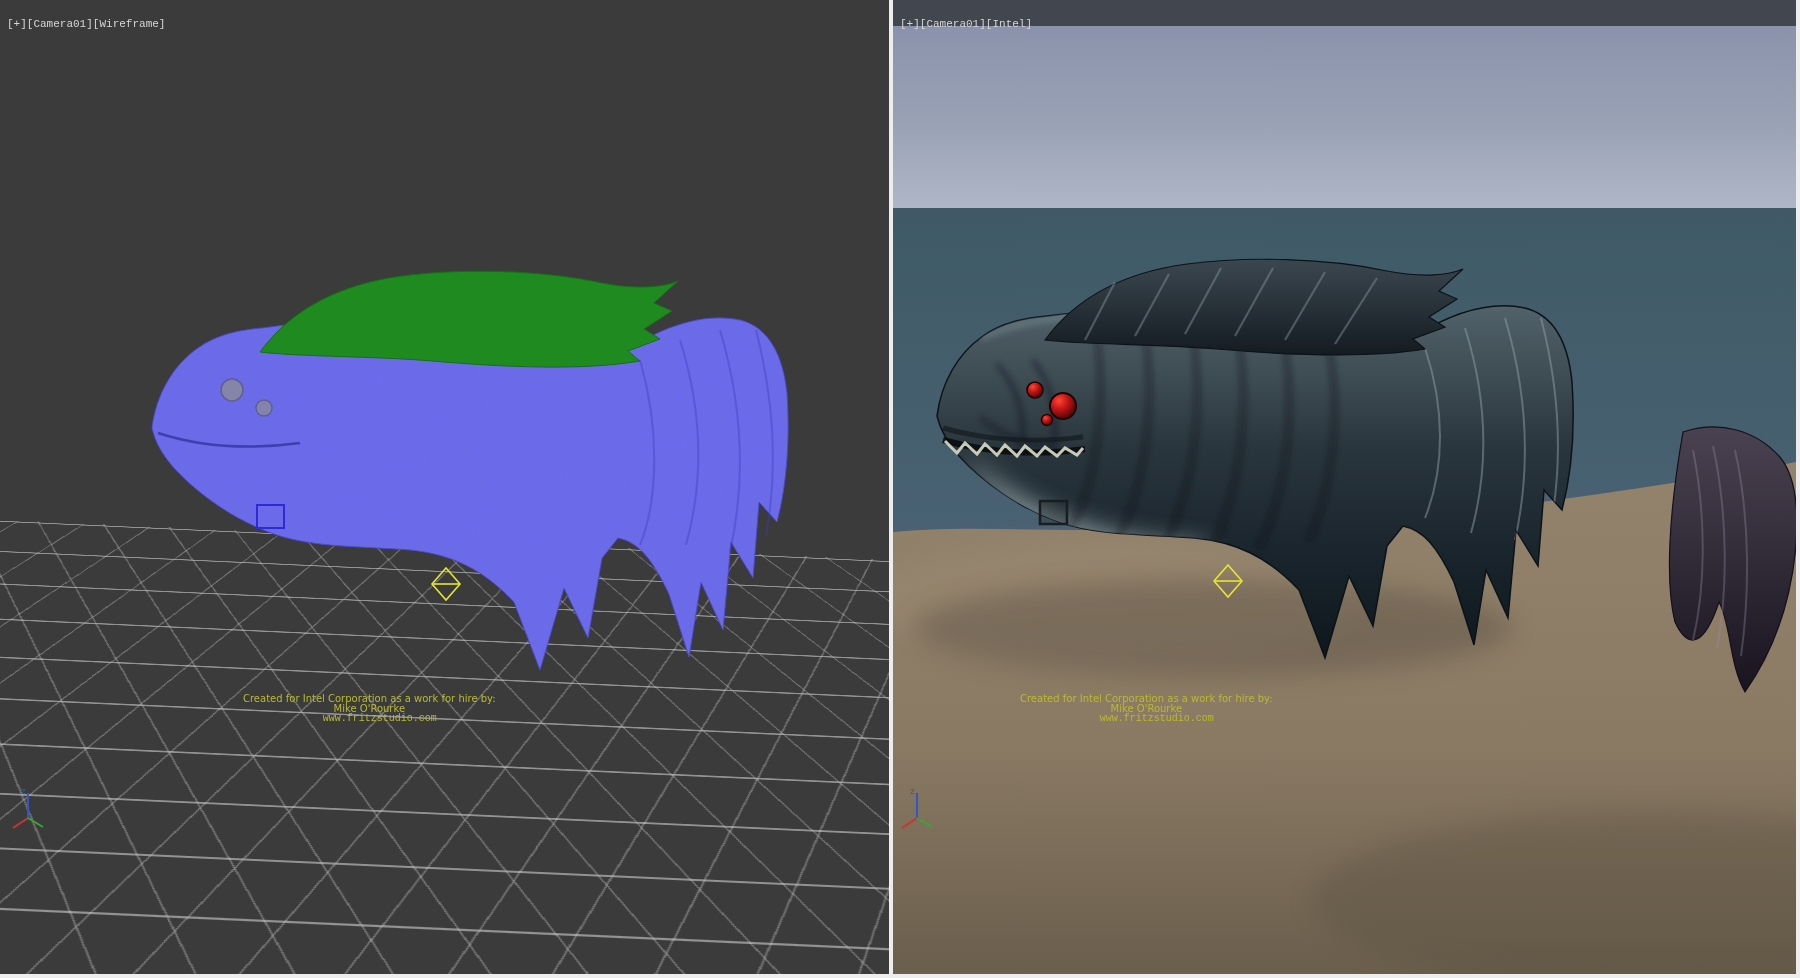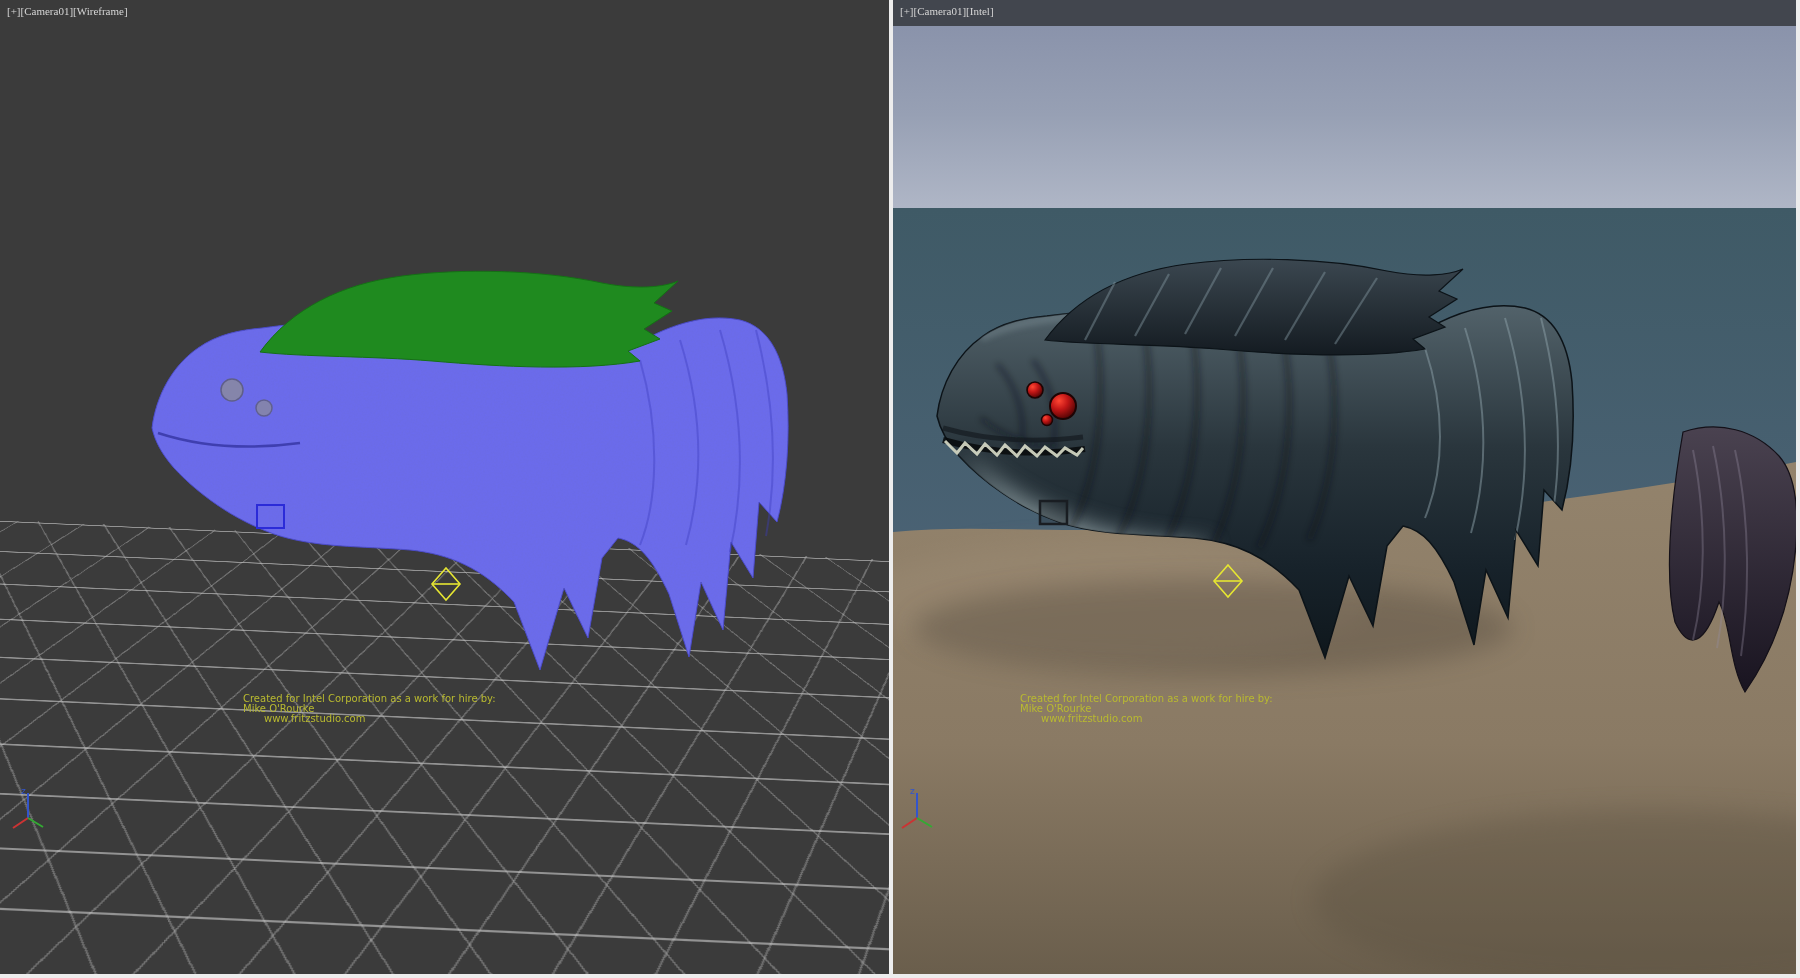--- a/index.html
+++ b/index.html
@@ -1,41 +1,41 @@
 <!DOCTYPE html>
 <html><head>
 <meta charset="utf-8">
 <style>
   html,body{margin:0;padding:0;background:#ededed;width:1800px;height:978px;overflow:hidden;
     font-family:"DejaVu Sans",sans-serif;-webkit-user-select:none;user-select:none;}
   .stage{position:relative;width:1800px;height:978px;}
   .viewport{position:absolute;top:0;height:974px;overflow:hidden;}
   #vp-left{left:0;width:889px;background:#3b3b3b;}
   #vp-right{left:893px;width:903px;background:#5d7189;}
-  .vp-label{position:absolute;top:5px;left:7px;z-index:30;
-    font-family:Liberation Serif, serif;font-size:11px;color:#d6d6d6;letter-spacing:0;}
+  .vp-label{position:absolute;top:18px;left:7px;z-index:30;
+    font-family:Liberation Mono, monospace;font-size:11px;color:#d6d6d6;letter-spacing:0;}
   .vp-label span{cursor:pointer;}
   .scene{position:absolute;left:0;top:0;z-index:10;}
   
   .grid-tilt{position:absolute;left:-60px;right:-60px;top:517px;height:660px;z-index:1;
     transform:rotate(2.6deg);transform-origin:0 0;}
   .grid3d{position:absolute;left:-450px;top:0;width:1800px;height:700px;
     transform-origin:50% 0;transform:perspective(1400px) rotateX(60deg);
     background-image:
       repeating-linear-gradient(0deg, rgba(205,205,205,.60) 0px, rgba(205,205,205,.60) 1.6px, transparent 1.6px, transparent 58px),
       repeating-linear-gradient(62deg, rgba(185,185,185,.42) 0px, rgba(185,185,185,.42) 1.4px, transparent 1.4px, transparent 58px),
       repeating-linear-gradient(-62deg, rgba(185,185,185,.42) 0px, rgba(185,185,185,.42) 1.4px, transparent 1.4px, transparent 58px);}
   
   .sky-upper{position:absolute;left:0;right:0;top:0;height:208px;z-index:1;
     background:linear-gradient(180deg,#868fa8 0%,#97a0b4 55%,#afb6c6 100%);}
   .sky-lower{position:absolute;left:0;right:0;top:208px;bottom:0;z-index:1;
     background:linear-gradient(180deg,#3f5a66 0%,#4a6274 45%,#5d7189 100%);}
   .vp-header{position:absolute;left:0;right:0;top:0;height:26px;background:#42464e;z-index:20;}
-  .credits{position:absolute;z-index:25;color:#b9ba30;font-size:10px;line-height:10px;white-space:nowrap;}
-  .credits .l3{margin-left:21px;}
+  .credits{position:absolute;z-index:25;color:#b9ba30;font-size:10px;line-height:10px;white-space:nowrap;text-align:center;}
+  .credits .l3{margin-left:21px;font-family:Liberation Mono, monospace;}
   #credits-left{left:243px;top:694px;}
   #credits-right{left:127px;top:694px;}
   .axis{position:absolute;z-index:30;bottom:142px;}
   #axis-left{left:8px;}
   #axis-right{left:4px;}
 </style>
 </head>
 <body>
 
 <div class="stage">

